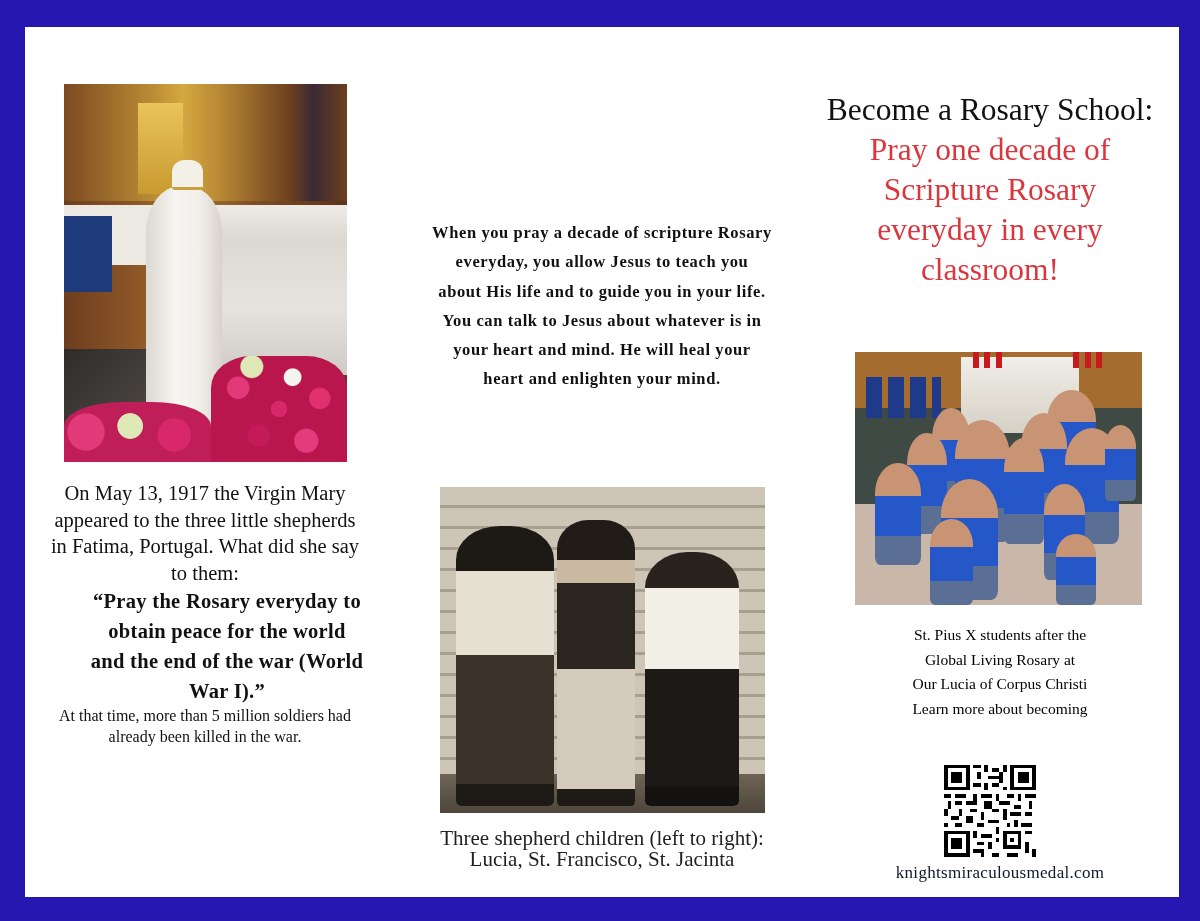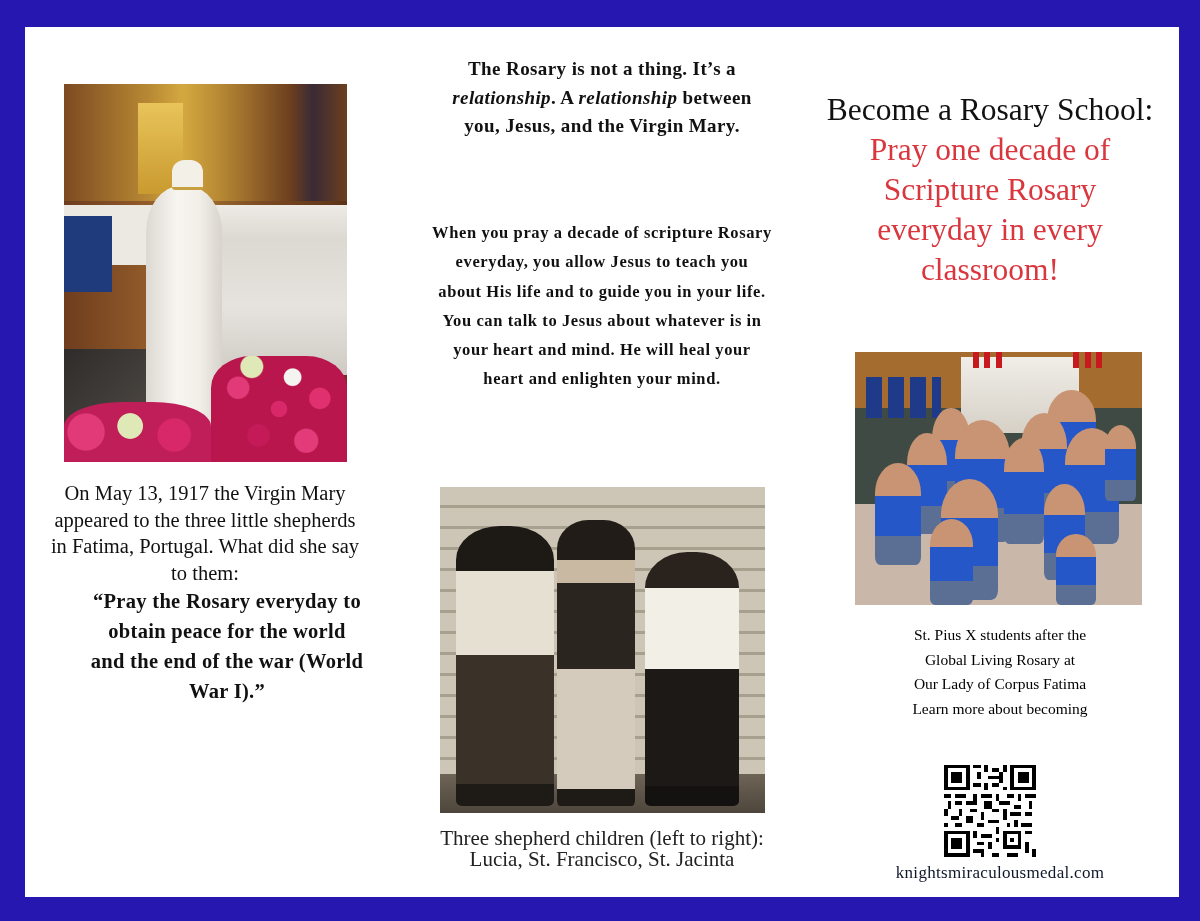--- a/index.html
+++ b/index.html
@@ -196,25 +196,23 @@
     <div class="table"></div>
     <div class="statue"></div>
     <div class="crown"></div>
     <div class="flowers-r"></div>
     <div class="flowers-l"></div>
   </div>
 
   <div class="abs left-text center">
     <p>On May 13, 1917 the Virgin Mary appeared to the three little shepherds in Fatima, Portugal. What did she say to them:</p>
     <p class="left-quote">“Pray the Rosary everyday to obtain peace for the world and the end of the war (World War I).”</p>
-  </div>
-
-  <div class="abs mid-heading center">
-    <span>The Rosary is not a thing. It’s a </span><em>relationship</em><span>. A </span><em>relationship</em><span> between you, Jesus, and the Virgin Mary.</span>
-  </div>
+    <p class="left-note">At that time, more than 5 million soldiers had already been killed in the war.</p>
+  </div>
+
 
   <p class="abs mid-body center">When you pray a decade of scripture Rosary everyday, you allow Jesus to teach you about His life and to guide you in your life. You can talk to Jesus about whatever is in your heart and mind. He will heal your heart and enlighten your mind.</p>
 
   <div class="abs photo-shepherds" title="Historic sepia photograph of three shepherd children standing in front of a stone wall">
     <div class="kid lucia"></div>
     <div class="kid francisco"></div>
     <div class="kid jacinta"></div>
   </div>
 
   <div class="abs mid-caption center">
@@ -247,21 +245,21 @@
     <div class="person" style="left:52%;top:34%;width:14%;height:42%"></div>
     <div class="person" style="left:30%;top:50%;width:20%;height:48%"></div>
     <div class="person" style="left:66%;top:52%;width:14%;height:38%"></div>
     <div class="person" style="left:26%;top:66%;width:15%;height:34%"></div>
     <div class="person" style="left:70%;top:72%;width:14%;height:28%"></div>
   </div>
 
   <div class="abs right-caption center">
     <div>St. Pius X students after the</div>
     <div>Global Living Rosary at</div>
-    <div>Our Lady of Corpus Fatima</div>
+    <div>Our Lucia of Corpus Christi</div>
     <div>Learn more about becoming</div>
   </div>
 
   <svg class="abs qr" viewBox="0 0 25 25" shape-rendering="crispEdges">
     <rect width="25" height="25" fill="#fff"></rect>
     <g fill="#000">
 
       <path d="M0 0h7v7H0z M1 1v5h5V1z M2 2h3v3H2z" fill-rule="evenodd"></path>
       <path d="M18 0h7v7h-7z M19 1v5h5V1z M20 2h3v3h-3z" fill-rule="evenodd"></path>
       <path d="M0 18h7v7H0z M1 19v5h5v-5z M2 20h3v3H2z" fill-rule="evenodd"></path>

